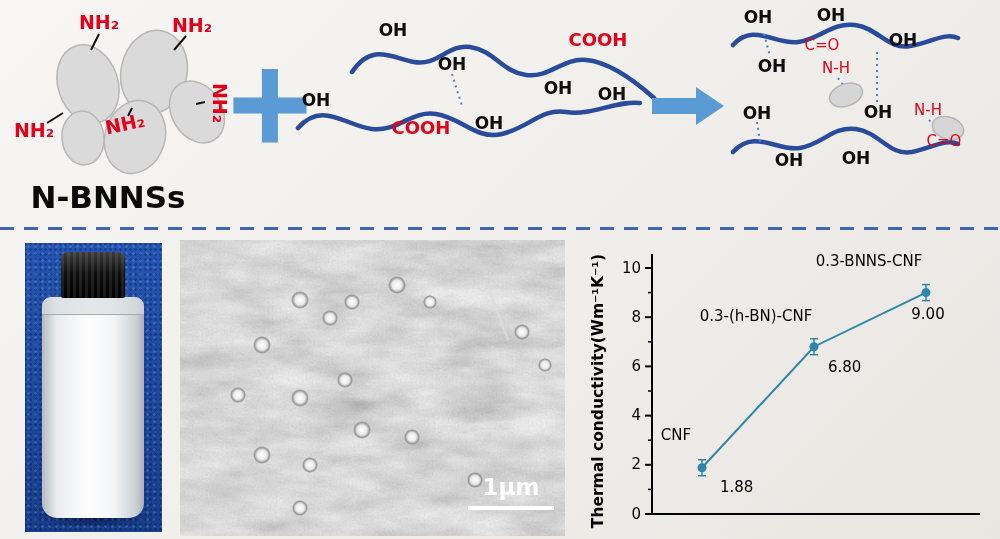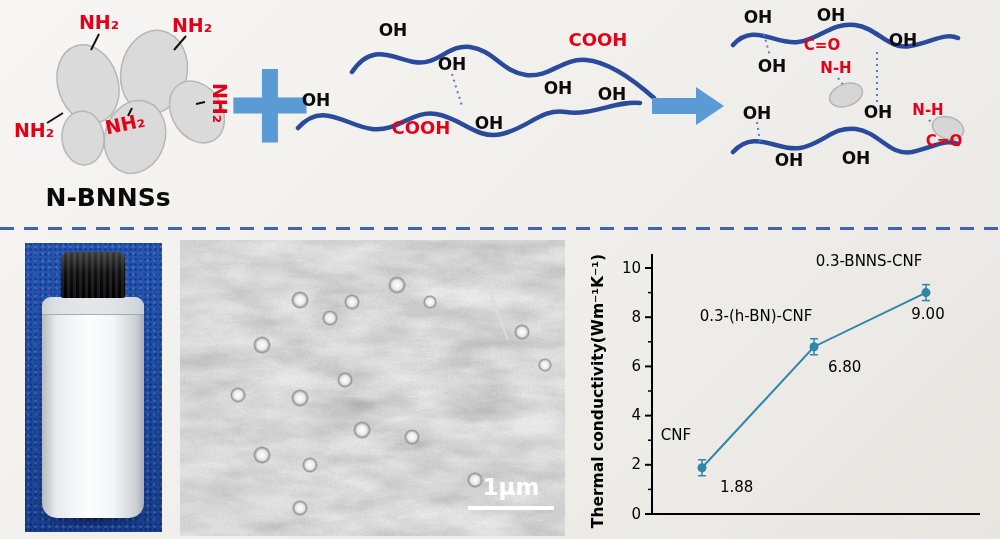--- a/index.html
+++ b/index.html
@@ -3,25 +3,25 @@
 <meta charset="utf-8">
 <style>
   html,body{margin:0;padding:0;}
   .page{position:relative;width:1000px;height:539px;overflow:hidden;
         background:linear-gradient(135deg,#f8f6f4 0%,#f0eeea 55%,#e9e6e2 100%);
         font-family:"DejaVu Sans",sans-serif;}
   .scheme-svg{position:absolute;left:0;top:0;width:1000px;height:228px;}
   .lbl{position:absolute;transform:translate(-50%,-50%);font-weight:bold;font-size:17px;
        color:#0c0c0c;white-space:nowrap;line-height:1;}
   .lbl.red{color:#e50019;font-size:19px;}
-  .lbl.small-red{color:#e50019;font-size:15px;font-weight:bold;}
+  .lbl.small-red{color:#e50019;font-size:15px;font-weight:normal;}
   .lbl.cooh{color:#e50019;font-size:18px;}
   .lbl.rot90{transform:translate(-50%,-50%) rotate(90deg);}
   .lbl.tilt{transform:translate(-50%,-50%) rotate(-12deg);}
-  .title{position:absolute;transform:translate(-50%,-50%);font-weight:bold;font-size:25px;
+  .title{position:absolute;transform:translate(-50%,-50%);font-weight:bold;font-size:31px;
          color:#0a0a0a;white-space:nowrap;}
   .plus{position:absolute;left:270px;top:102px;transform:translate(-50%,-50%);
         color:#5b9bd5;font-size:112px;font-weight:bold;line-height:1;
         -webkit-text-stroke:3px #5b9bd5;}
   .arrow{position:absolute;left:652px;top:87px;width:74px;height:38px;}
   .arrow .shaft{position:absolute;left:0;top:11px;width:44px;height:16px;background:#5b9bd5;}
   .arrow .head{position:absolute;left:44px;top:0;width:0;height:0;
                border-top:19px solid transparent;border-bottom:19px solid transparent;
                border-left:28px solid #5b9bd5;}
   .divider{position:absolute;left:0;top:227px;width:1000px;height:3px;

